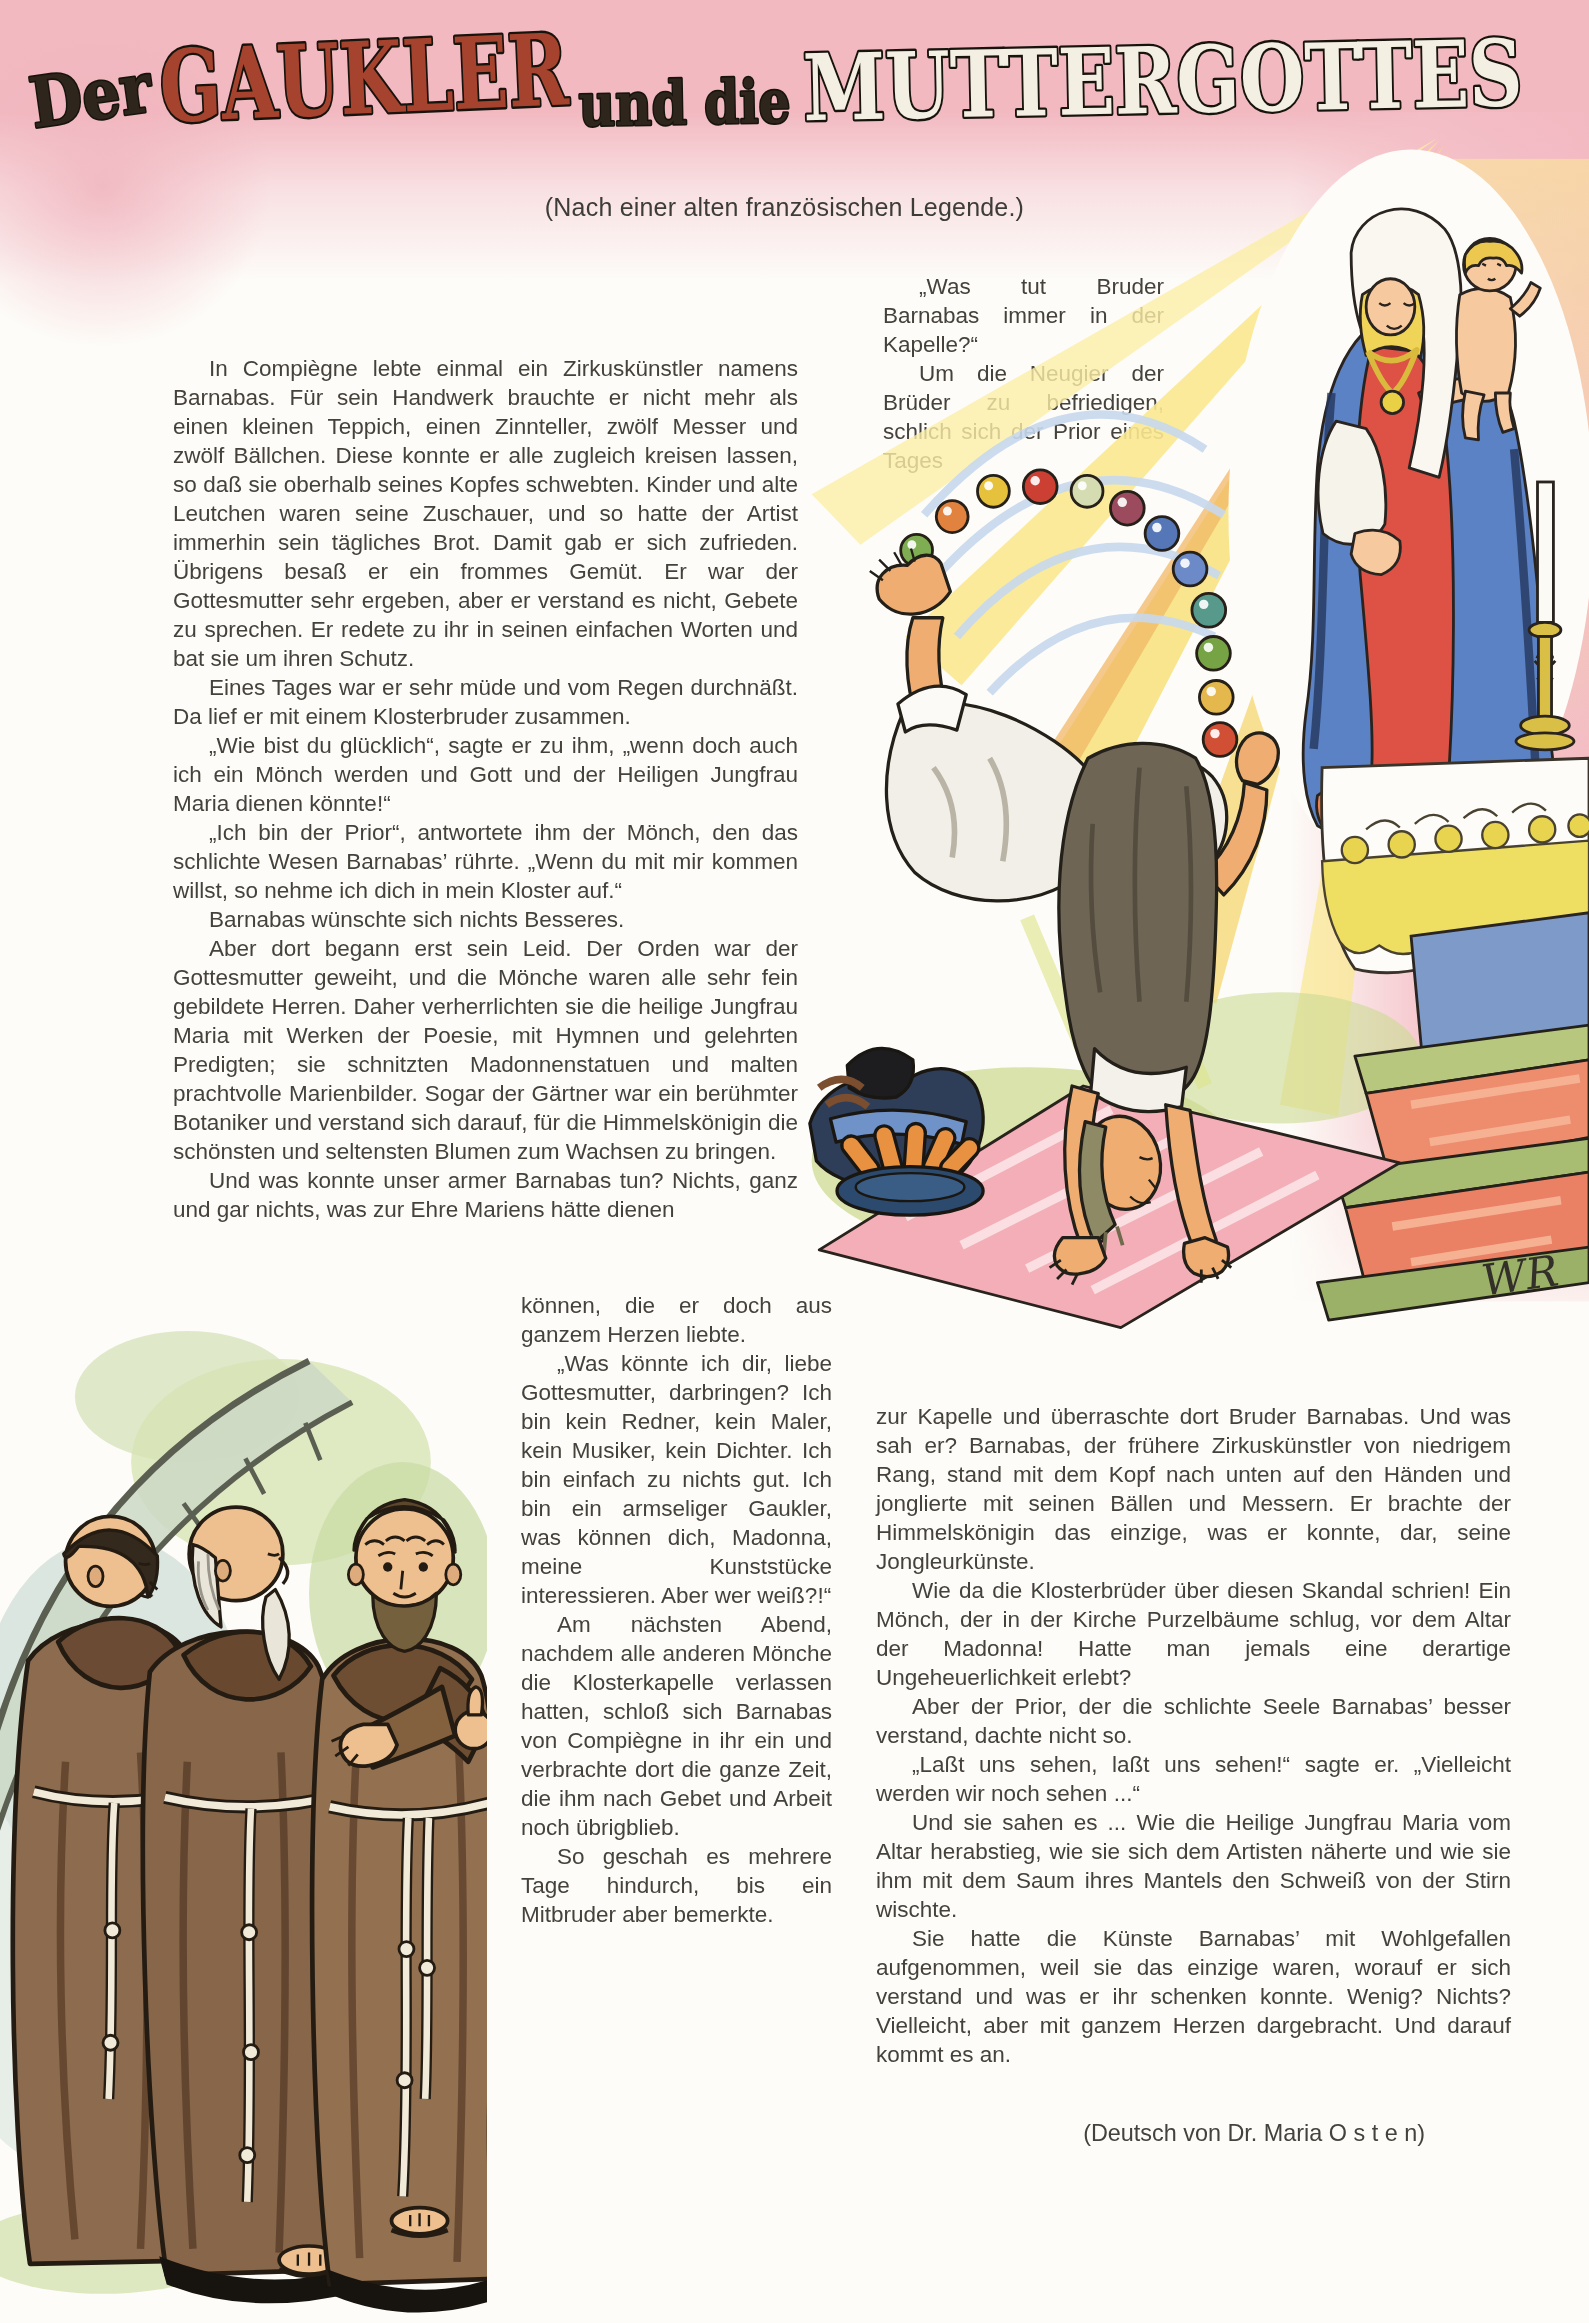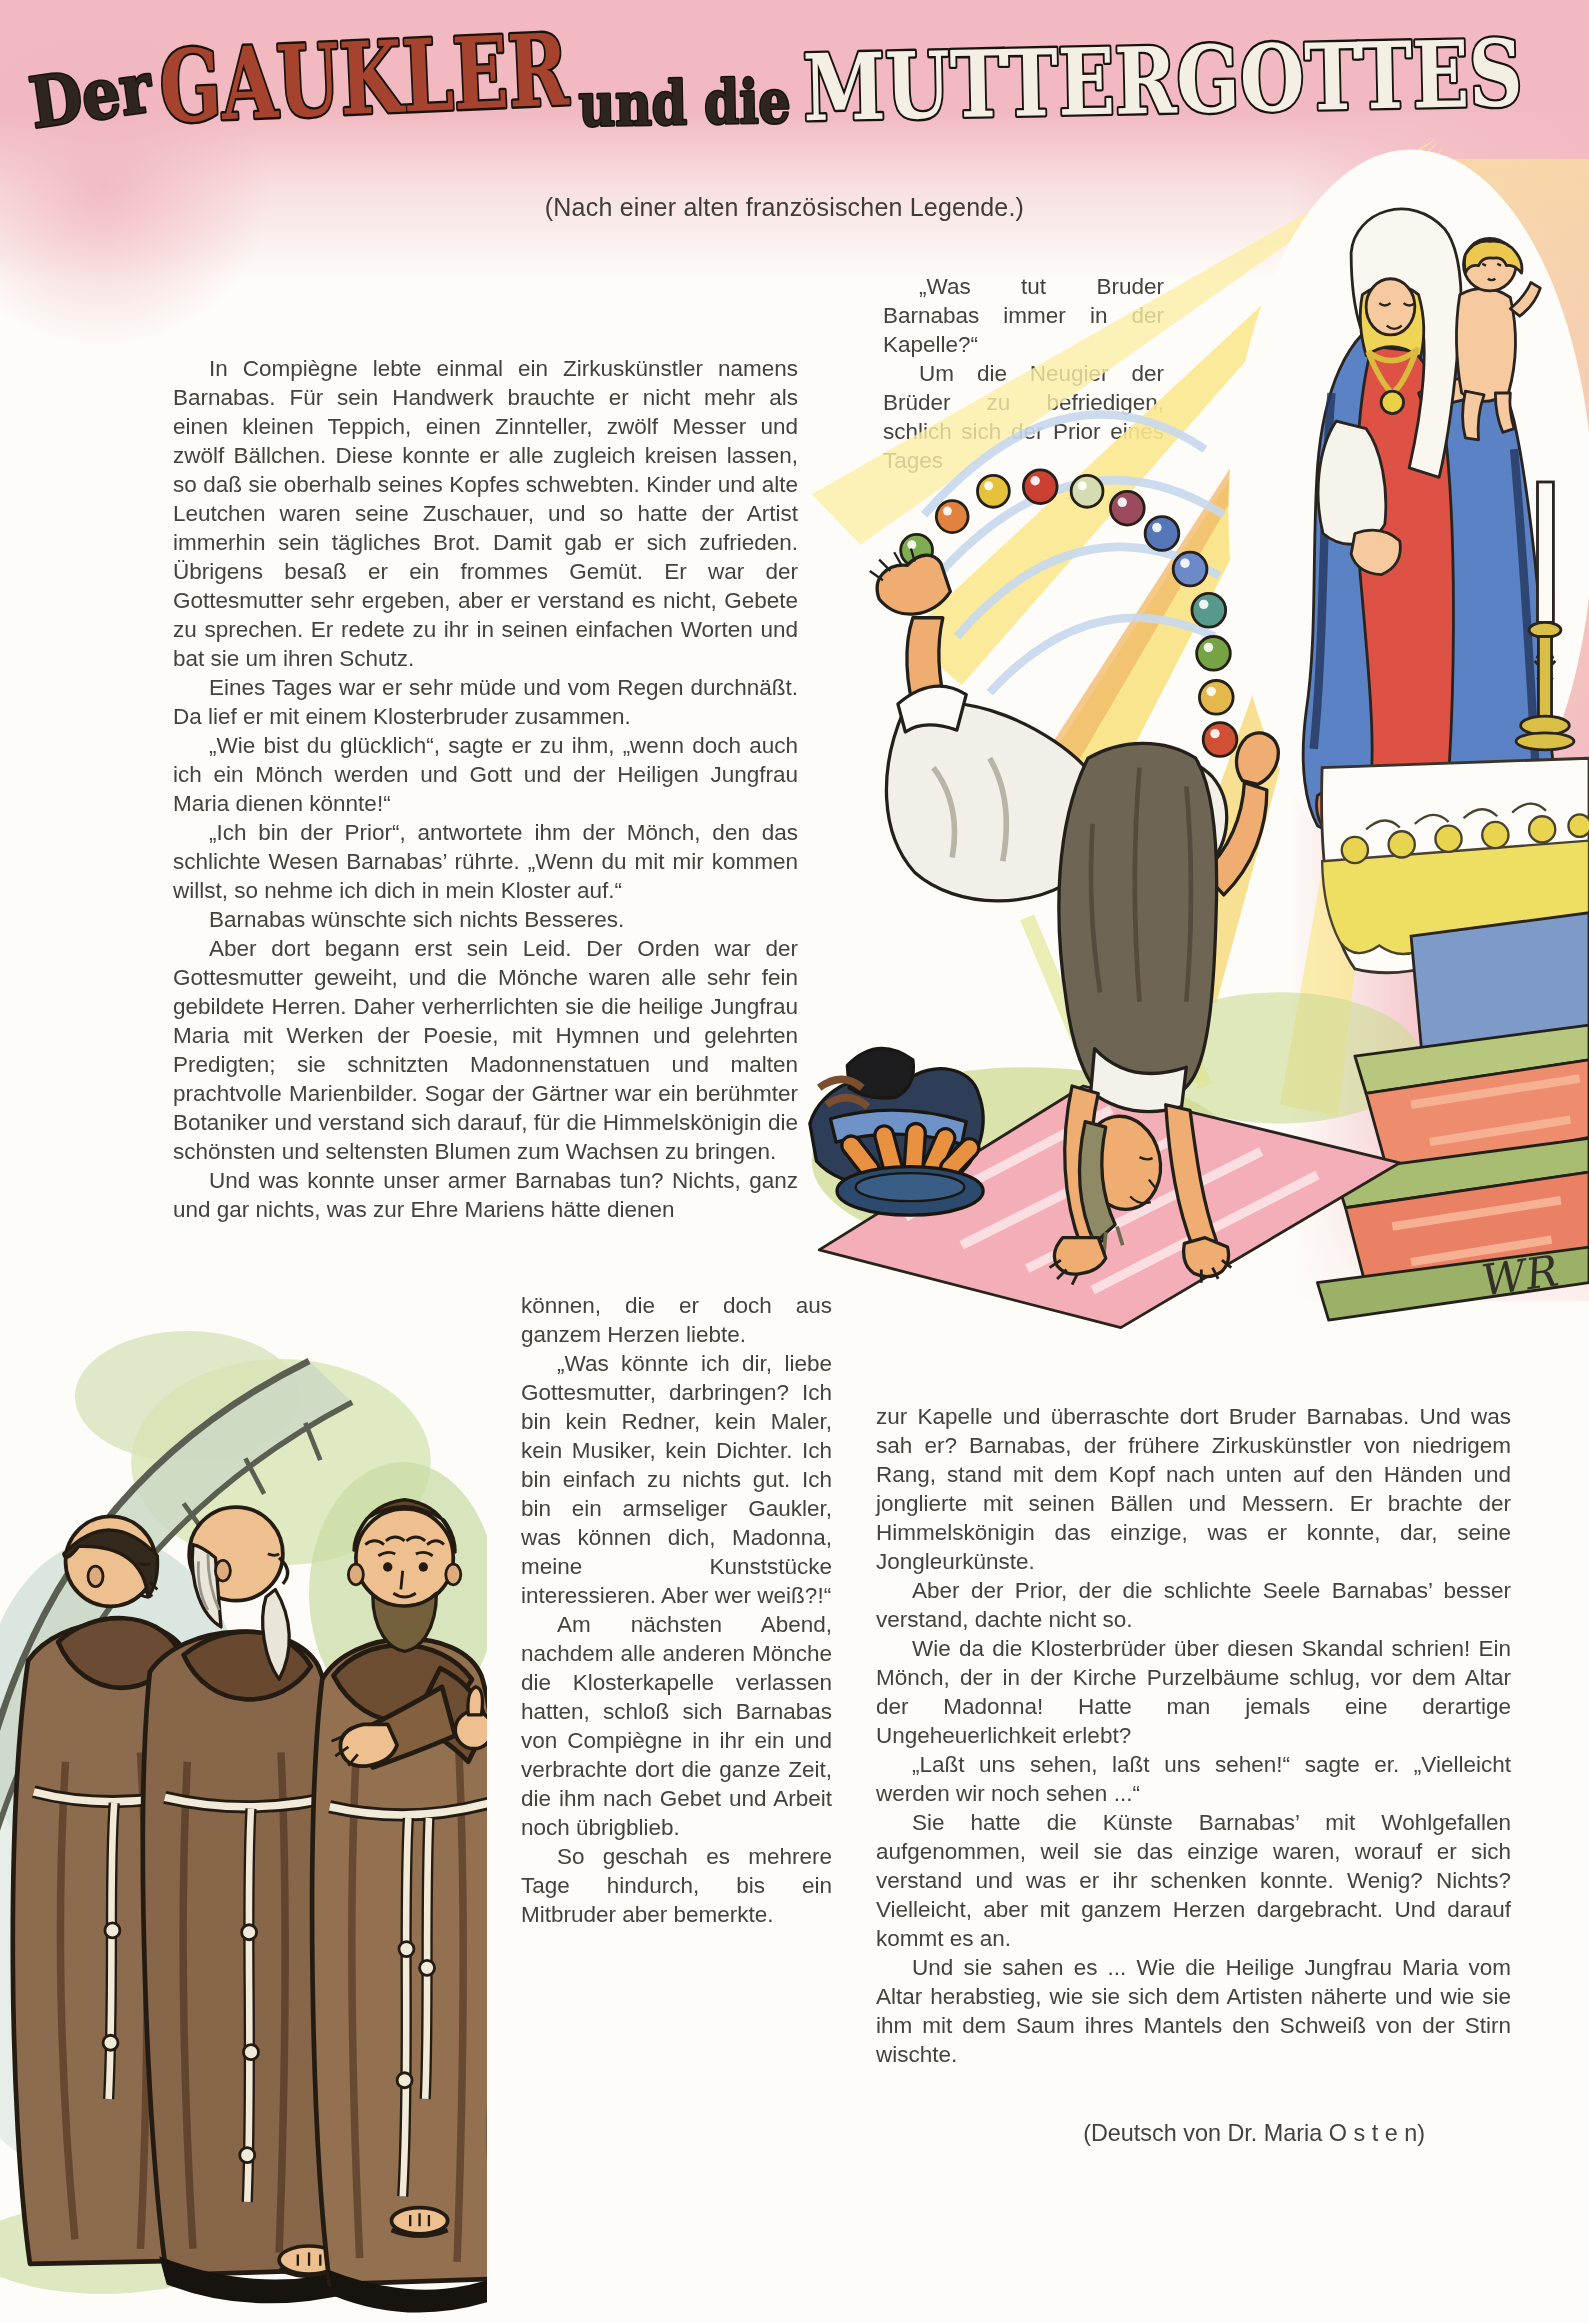--- a/index.html
+++ b/index.html
@@ -69,25 +69,25 @@
     <p class="ind">So geschah es mehrere Tage hindurch, bis ein Mitbruder aber bemerkte.</p>
   </div>
 
   <div class="col col-rt">
     <p class="ind">„Was tut Bruder Barnabas immer in der Kapelle?“</p>
     <p class="ind">Um die Neugier der Brüder zu befriedigen, schlich sich der Prior eines Tages</p>
   </div>
 
   <div class="col col-rb">
     <p>zur Kapelle und überraschte dort Bruder Barnabas. Und was sah er? Barnabas, der frühere Zirkuskünstler von niedrigem Rang, stand mit dem Kopf nach unten auf den Händen und jonglierte mit seinen Bällen und Messern. Er brachte der Himmelskönigin das einzige, was er konnte, dar, seine Jongleurkünste.</p>
+    <p class="ind">Wie da die Klosterbrüder über diesen Skandal schrien! Ein Mönch, der in der Kirche Purzelbäume schlug, vor dem Altar der Madonna! Hatte man jemals eine derartige Ungeheuerlichkeit erlebt?</p>
     <p class="ind">Aber der Prior, der die schlichte Seele Barnabas’ besser verstand, dachte nicht so.</p>
-    <p class="ind">Wie da die Klosterbrüder über diesen Skandal schrien! Ein Mönch, der in der Kirche Purzelbäume schlug, vor dem Altar der Madonna! Hatte man jemals eine derartige Ungeheuerlichkeit erlebt?</p>
     <p class="ind">„Laßt uns sehen, laßt uns sehen!“ sagte er. „Vielleicht werden wir noch sehen ...“</p>
+    <p class="ind">Und sie sahen es ... Wie die Heilige Jungfrau Maria vom Altar herabstieg, wie sie sich dem Artisten näherte und wie sie ihm mit dem Saum ihres Mantels den Schweiß von der Stirn wischte.</p>
     <p class="ind">Sie hatte die Künste Barnabas’ mit Wohlgefallen aufgenommen, weil sie das einzige waren, worauf er sich verstand und was er ihr schenken konnte. Wenig? Nichts? Vielleicht, aber mit ganzem Herzen dargebracht. Und darauf kommt es an.</p>
-    <p class="ind">Und sie sahen es ... Wie die Heilige Jungfrau Maria vom Altar herabstieg, wie sie sich dem Artisten näherte und wie sie ihm mit dem Saum ihres Mantels den Schweiß von der Stirn wischte.</p>
     <div class="credit">(Deutsch von Dr. Maria  O s t e n)</div>
   </div>
 
   <svg class="ill" style="left:793px;top:112px" width="796" height="1255" viewBox="0 0 850 1340">
     <defs>
       <linearGradient id="pinkg" x1="0" y1="0" x2="1" y2="0">
         <stop offset="0" stop-color="rgba(244,190,198,0)"></stop>
         <stop offset="0.45" stop-color="rgba(244,190,198,.85)"></stop>
         <stop offset="1" stop-color="rgba(243,185,194,.95)"></stop>
       </linearGradient>

